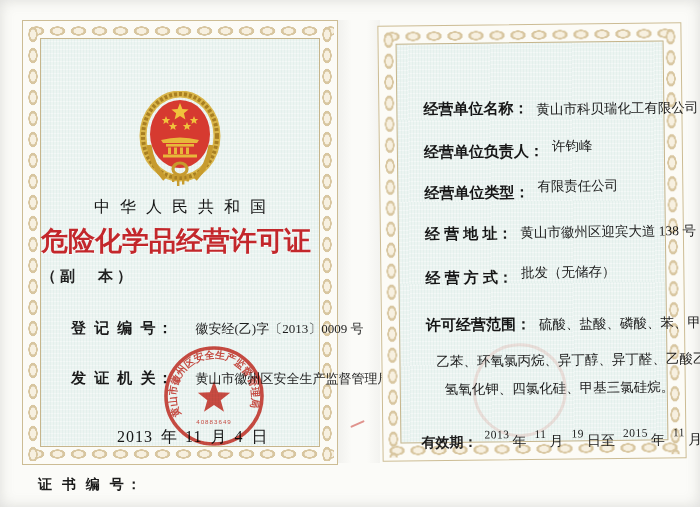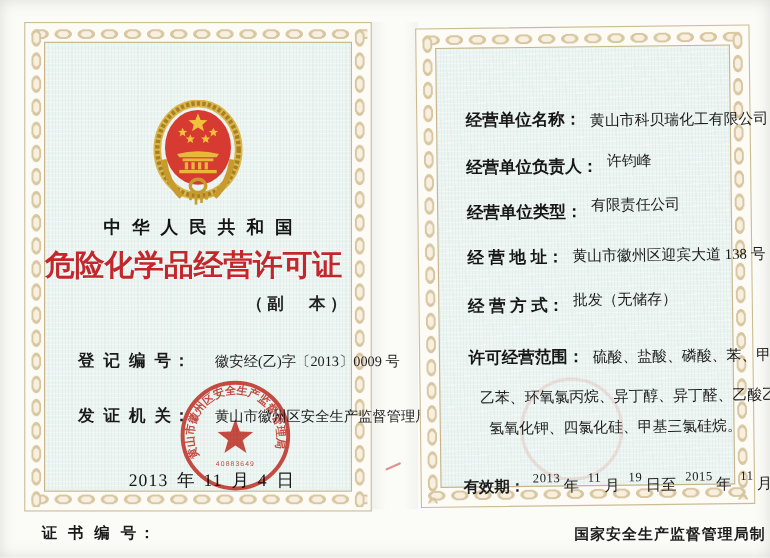--- a/index.html
+++ b/index.html
@@ -33,31 +33,31 @@
       #ecf4f1;
   }
   .fold{
     position:absolute; left:336px; top:20px; width:44px; height:443px;
     background:linear-gradient(90deg, rgba(90,90,85,.07), rgba(0,0,0,0) 35%, rgba(0,0,0,0) 70%, rgba(90,90,85,.05));
   }
   
   .emblem{ position:absolute; left:50%; transform:translateX(-50%); top:52px; }
   .country{
     position:absolute; top:158px; left:0; width:100%; text-align:center; text-indent:10px;
-    font-family:"Liberation Sans","DejaVu Sans",sans-serif; font-weight:bold;
+    font-family:"Liberation Sans","DejaVu Sans",sans-serif; font-weight:normal;
     font-size:16px; letter-spacing:10px; color:#141414; white-space:nowrap;
   }
   .license-title{
     position:absolute; top:184px; left:0; width:100%; text-align:left;
     font-family:"Liberation Sans","DejaVu Sans",sans-serif; font-weight:bold;
     font-size:27px; letter-spacing:0px; color:#c3272b; white-space:nowrap;
     text-shadow:0.6px 0.6px 0 rgba(255,255,255,.7);
   }
   .copy-type{
-    position:absolute; top:228px; left:0; width:100%; text-align:right;
+    position:absolute; top:228px; left:0; width:100%; text-align:left;
     font-size:15px; letter-spacing:4px; font-weight:bold; color:#222;
   }
   .lrow{ position:absolute; left:30px; white-space:nowrap; }
   .lrow-reg{ top:280px; }
   .lrow-issuer{ top:330px; }
   .lbl{ font-family:"Liberation Sans","DejaVu Sans",sans-serif; font-weight:bold;
         font-size:15px; letter-spacing:2px; color:#1a1a1a; }
   .val{ font-size:13px; color:#1d1d1d; margin-left:21px; }
   .issue-date{ position:absolute; top:388px; left:72px; font-size:16px; white-space:nowrap; color:#151515;}
   .issue-date span{ margin:0 4px; }
@@ -202,15 +202,14 @@
 
       <div class="rrow r-valid">
         <span class="vlbl">有效期：</span><span class="num">2013</span><span class="unit">年</span><span class="num">11</span><span class="unit">月</span><span class="num">19</span><span class="unit">日至</span><span class="num">2015</span><span class="unit">年</span><span class="num">11</span><span class="unit">月</span>
       </div>
     </div>
   </div>
 
   <div class="red-tick"></div>
 
   <div class="cert-no">证 书 编 号：</div>
-  <div class="made-by">国家安全生产监督管理局制</div>
 
 </div>
 
 </body></html>

